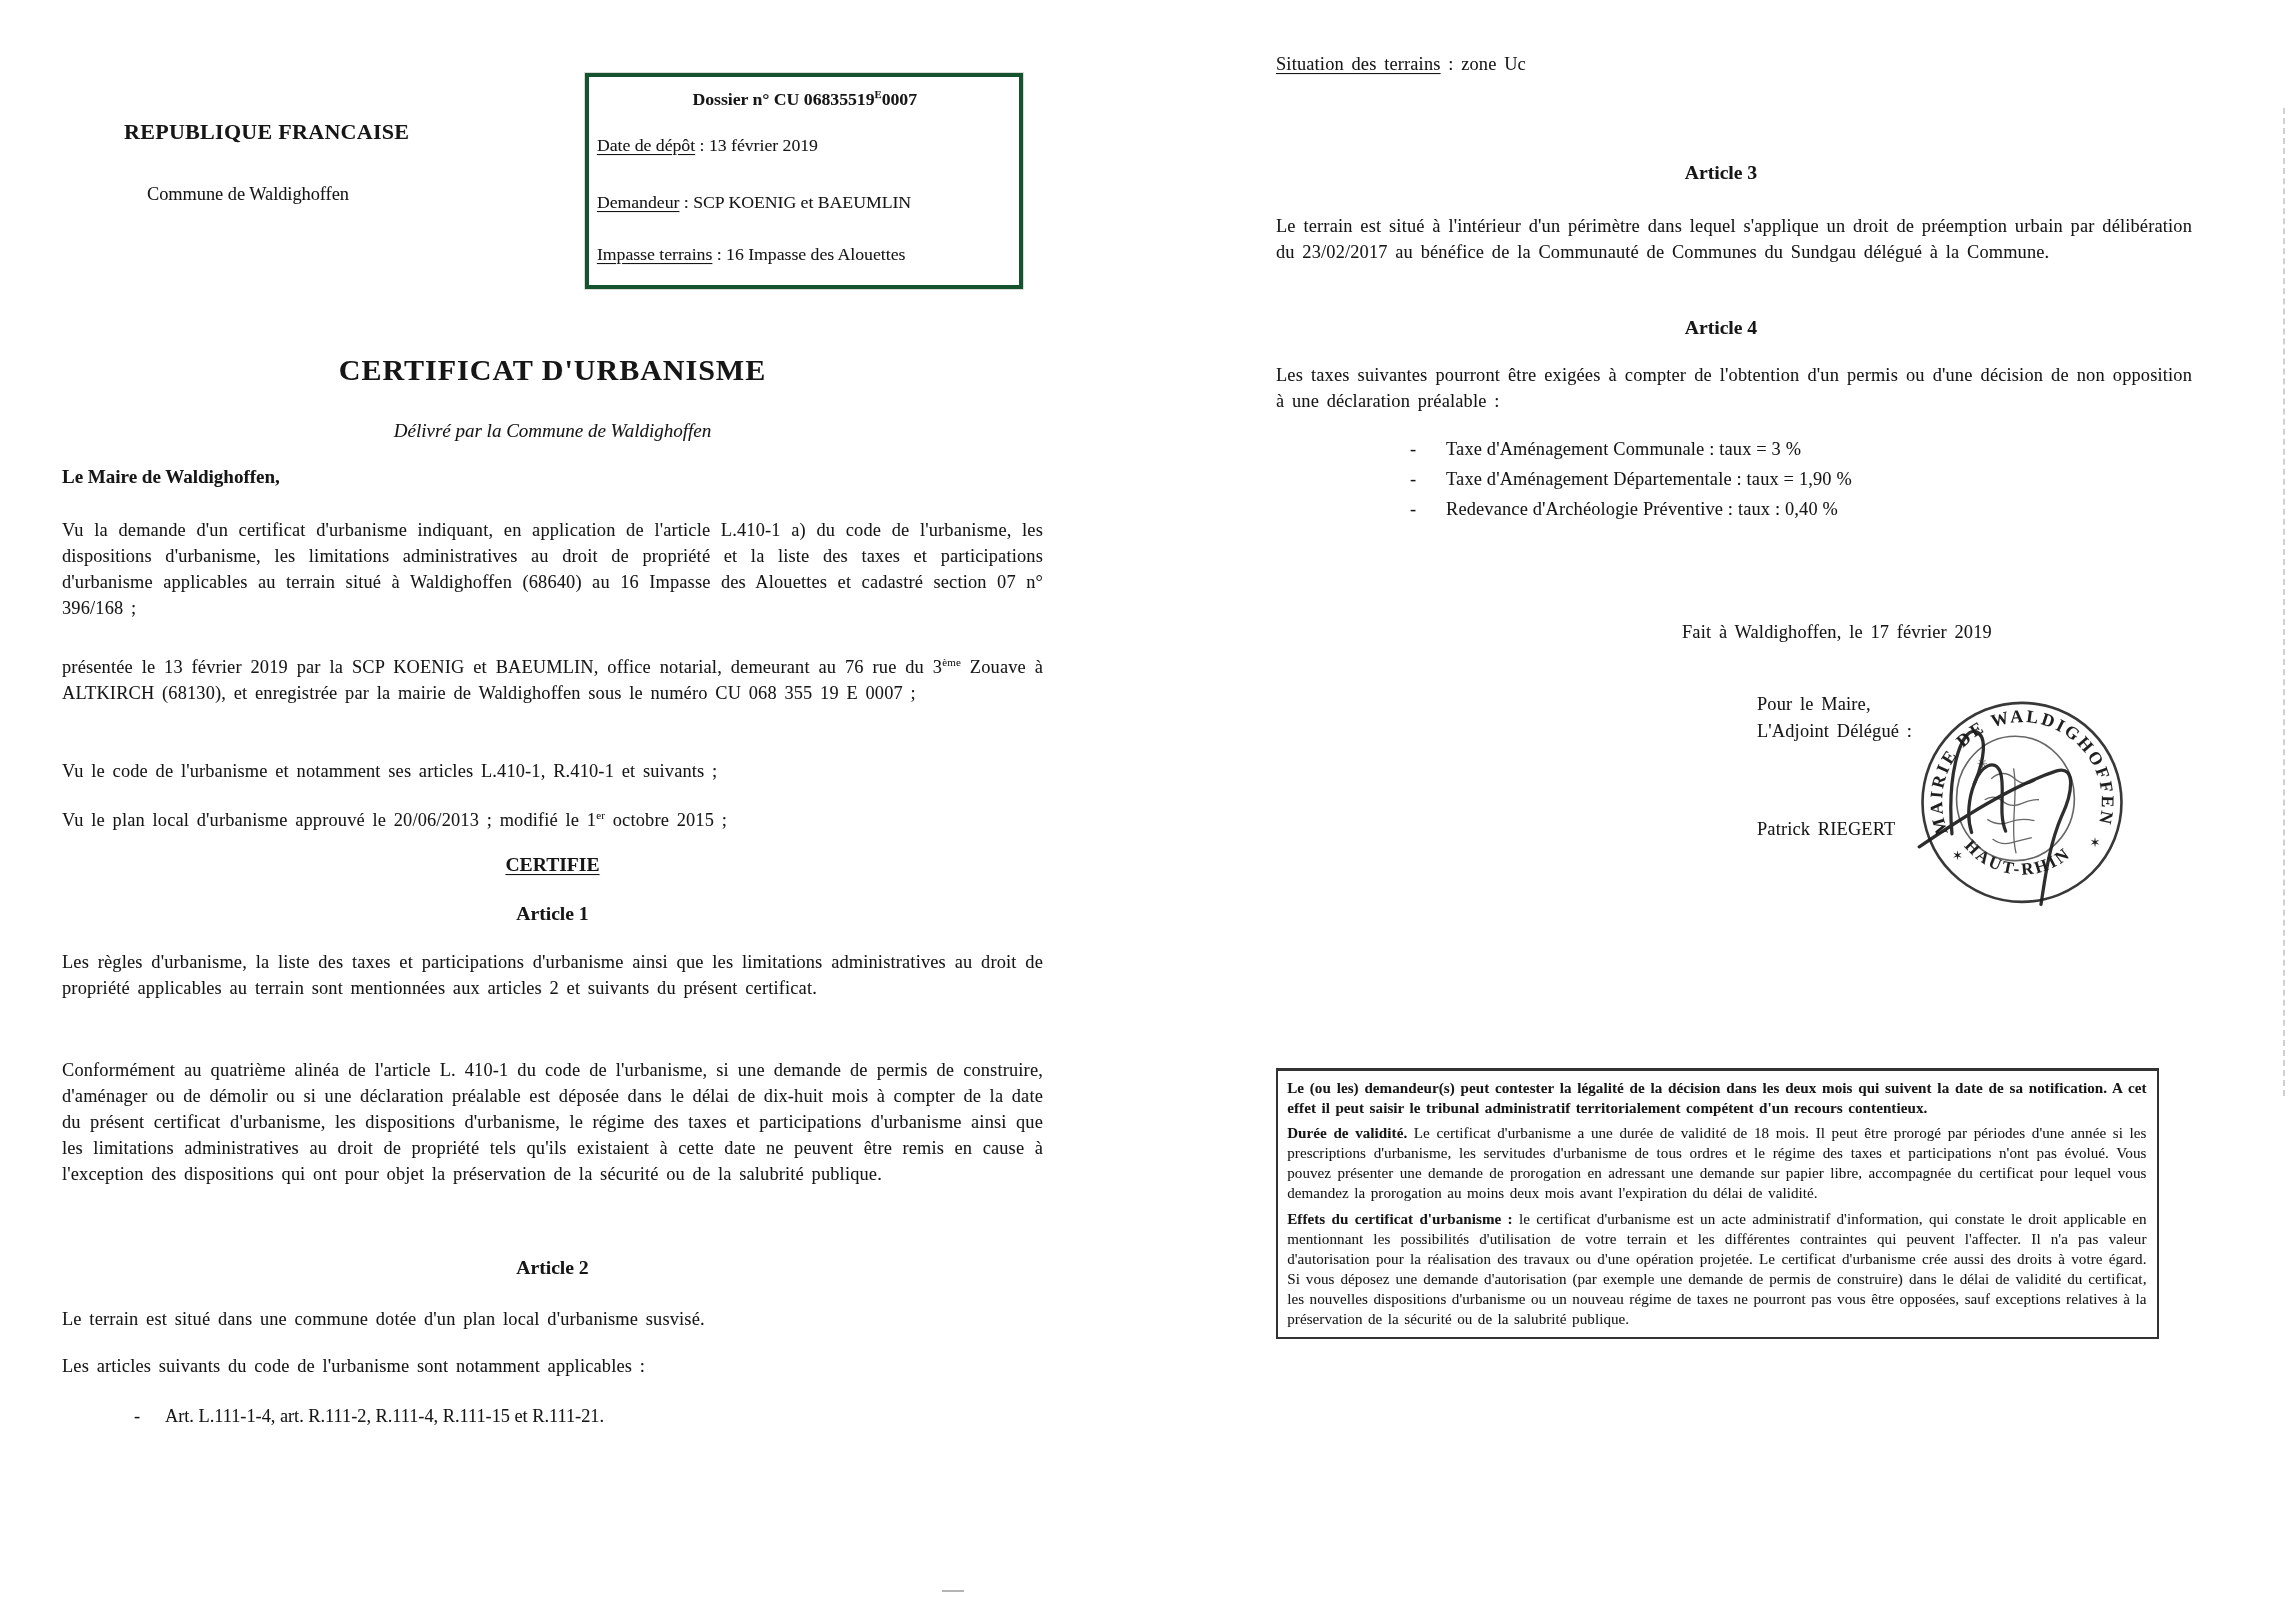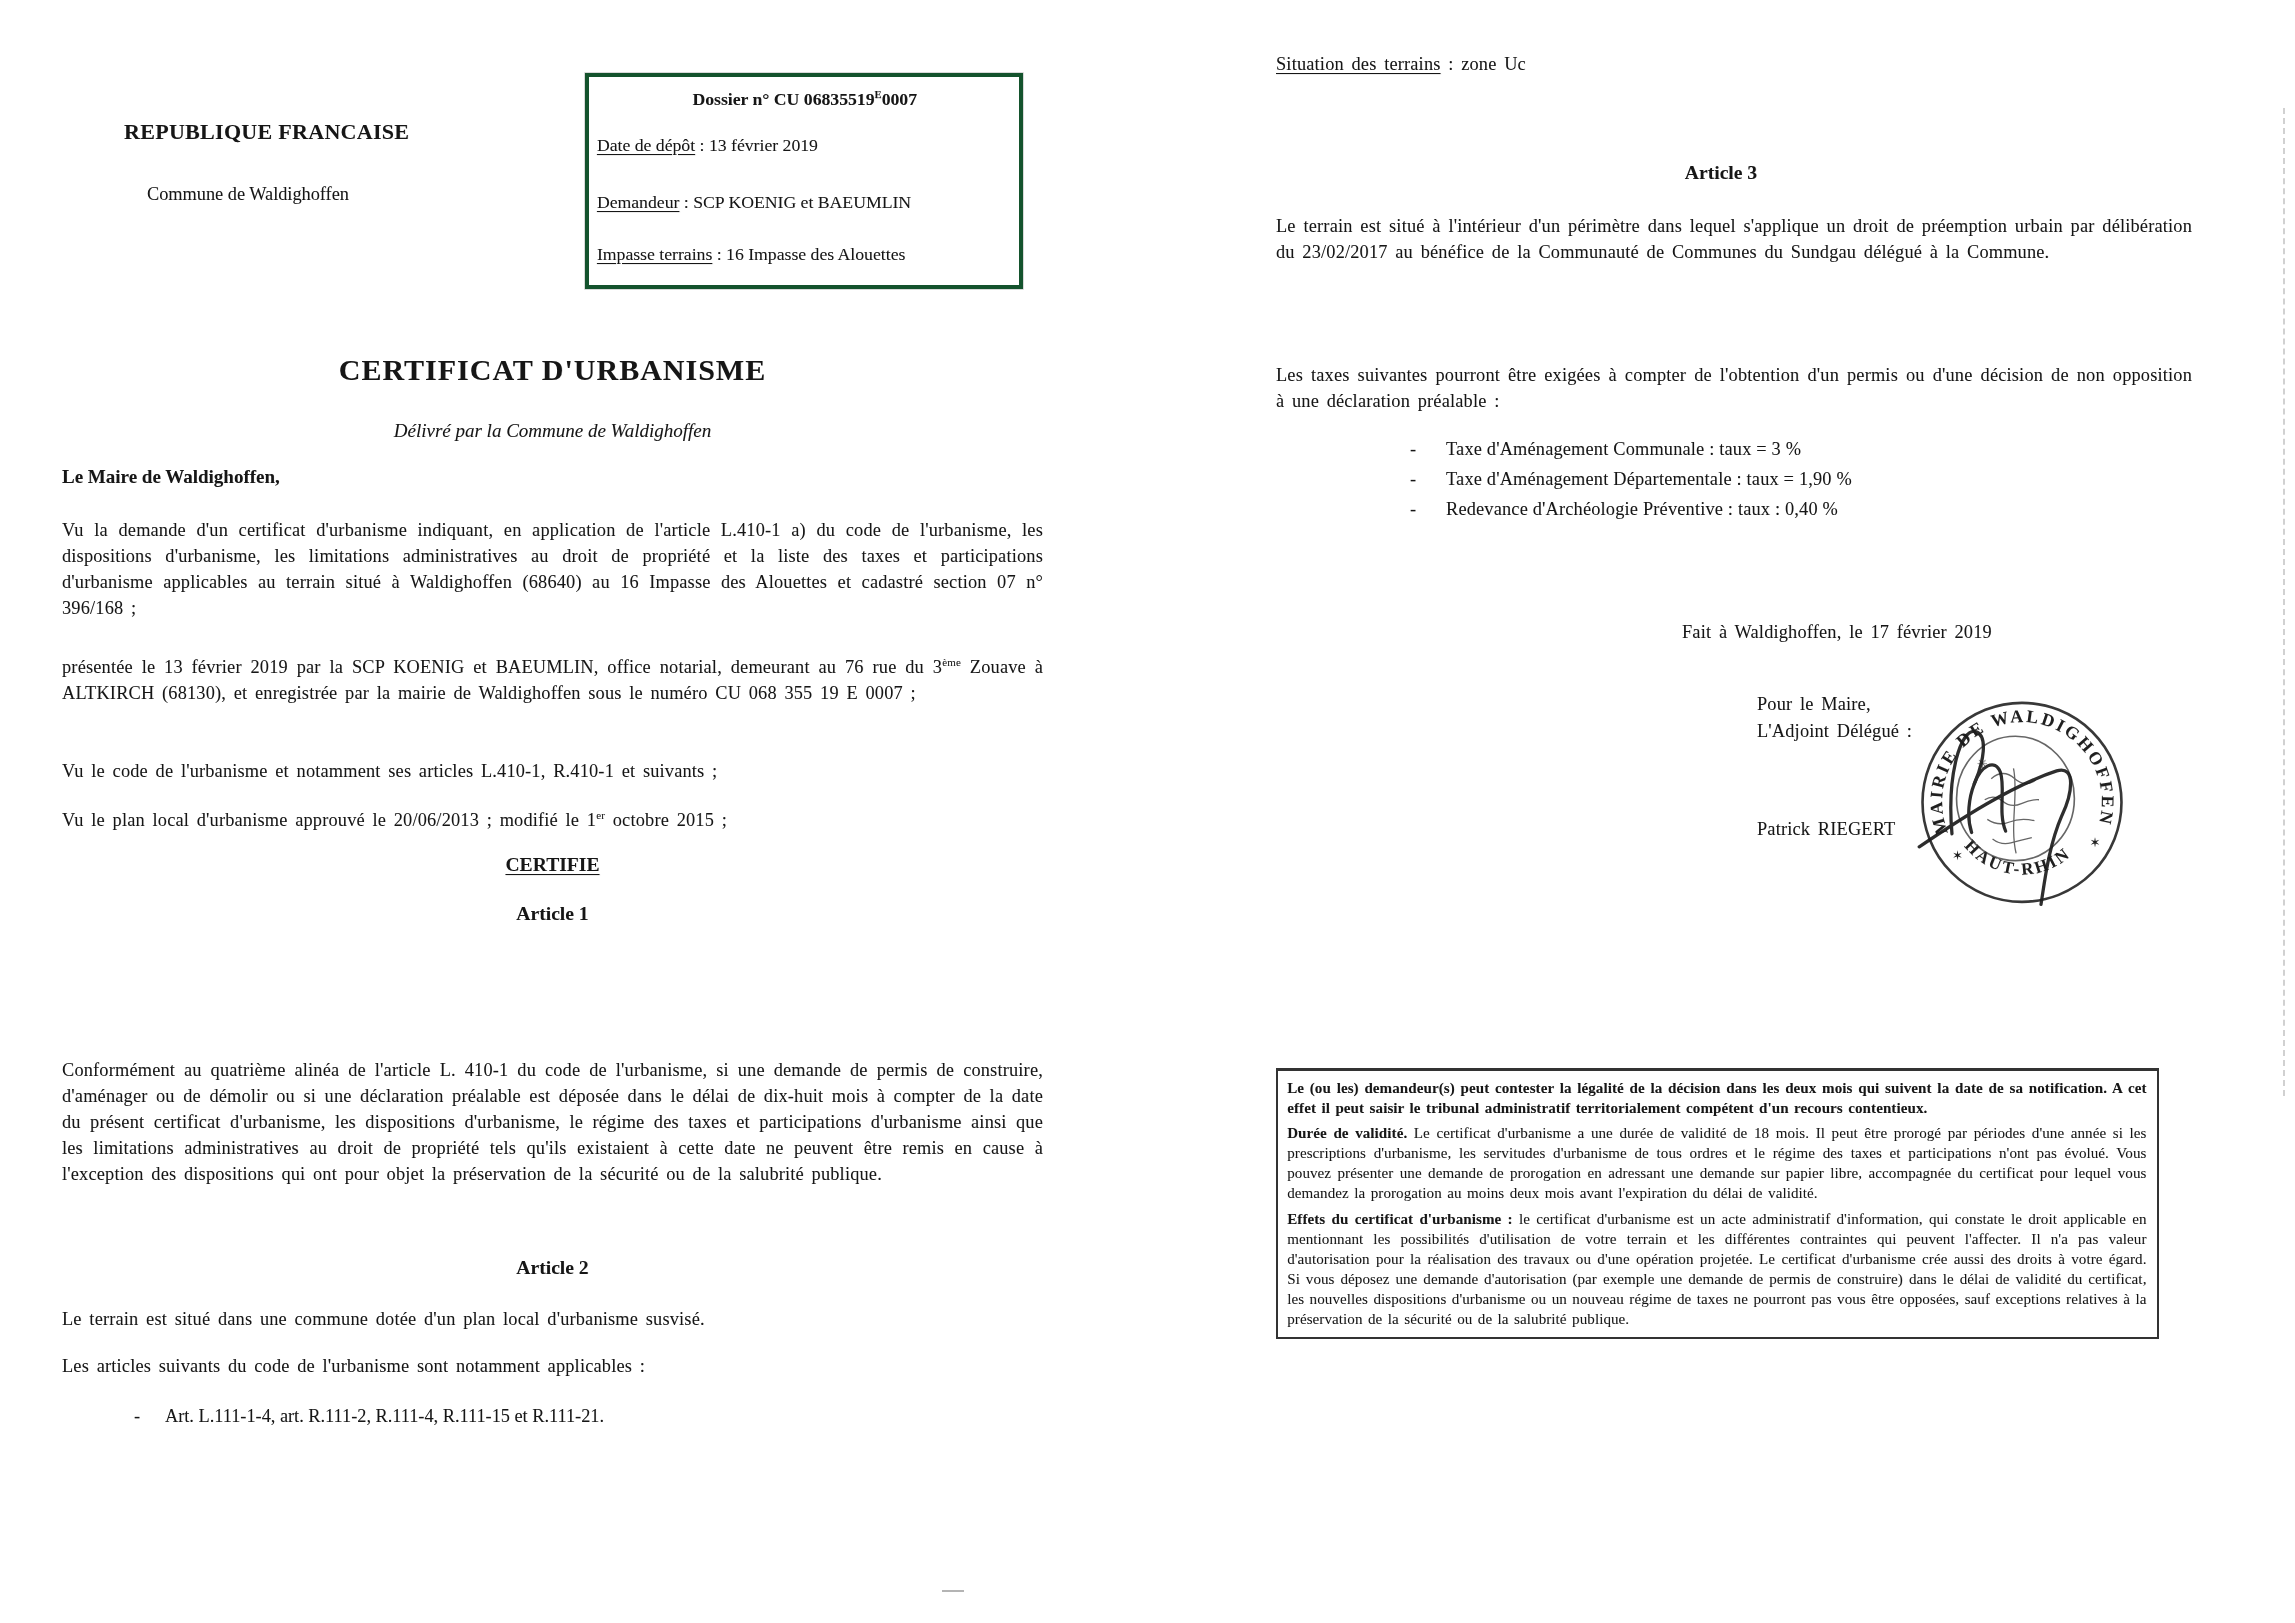--- a/index.html
+++ b/index.html
@@ -112,20 +112,21 @@
     <div class="abs body-text" style="left:0;top:807px;width:981px;">
       <span>Vu le plan local d'urbanisme approuvé le 20/06/2013 ; modifié le 1</span><span class="sup">er</span><span> octobre 2015 ;</span>
     </div>
 
     <div class="abs ctr heading" style="left:0;top:854px;width:100%;">
       <span class="u">CERTIFIE</span>
     </div>
 
     <div class="abs ctr heading" style="left:0;top:903px;width:100%;">Article 1</div>
 
+    <div class="abs jt body-text" style="left:0;top:949px;width:981px;">Les règles d'urbanisme, la liste des taxes et participations d'urbanisme ainsi que les limitations administratives au droit de propriété applicables au terrain sont mentionnées aux articles 2 et suivants du présent certificat.</div>
 
     <div class="abs jt body-text" style="left:0;top:1057px;width:981px;">Conformément au quatrième alinéa de l'article L. 410-1 du code de l'urbanisme, si une demande de permis de construire, d'aménager ou de démolir ou si une déclaration préalable est déposée dans le délai de dix-huit mois à compter de la date du présent certificat d'urbanisme, les dispositions d'urbanisme, le régime des taxes et participations d'urbanisme ainsi que les limitations administratives au droit de propriété tels qu'ils existaient à cette date ne peuvent être remis en cause à l'exception des dispositions qui ont pour objet la préservation de la sécurité ou de la salubrité publique.</div>
 
     <div class="abs ctr heading" style="left:0;top:1257px;width:100%;">Article 2</div>
 
     <div class="abs body-text" style="left:0;top:1306px;width:981px;">Le terrain est situé dans une commune dotée d'un plan local d'urbanisme susvisé.</div>
 
     <div class="abs body-text" style="left:0;top:1353px;width:981px;">Les articles suivants du code de l'urbanisme sont notamment applicables :</div>
 
     <div class="abs bullet-row" style="left:0;top:1406px;width:981px;height:29px;">
@@ -138,20 +139,21 @@
 
     <div class="abs body-text" style="left:0;top:51px;width:916px;">
       <span class="u">Situation des terrains</span><span> : zone Uc</span>
     </div>
 
 
     <div class="abs ctr heading" style="left:0;top:162px;width:890px;">Article 3</div>
 
     <div class="abs jt body-text" style="left:0;top:213px;width:916px;">Le terrain est situé à l'intérieur d'un périmètre dans lequel s'applique un droit de préemption urbain par délibération du 23/02/2017 au bénéfice de la Communauté de Communes du Sundgau délégué à la Commune.</div>
 
+    <div class="abs ctr heading" style="left:0;top:317px;width:890px;">Article 4</div>
 
     <div class="abs jt body-text" style="left:0;top:362px;width:916px;">Les taxes suivantes pourront être exigées à compter de l'obtention d'un permis ou d'une décision de non opposition à une déclaration préalable :</div>
 
     <div class="abs tax-list" style="left:0;top:434px;width:916px;">
       <div class="tax-item">
         <span class="dash">-</span>
         <span>Taxe d'Aménagement Communale : taux = 3 %</span>
       </div>
       <div class="tax-item">
         <span class="dash">-</span>

